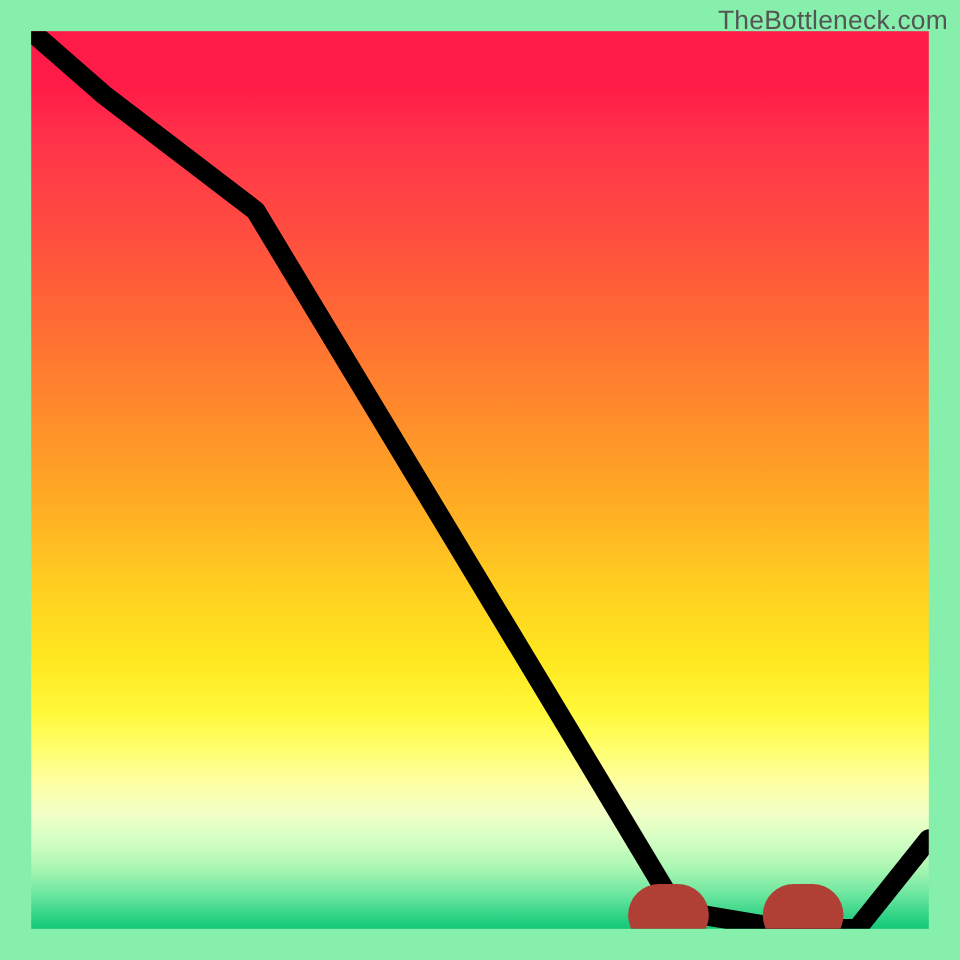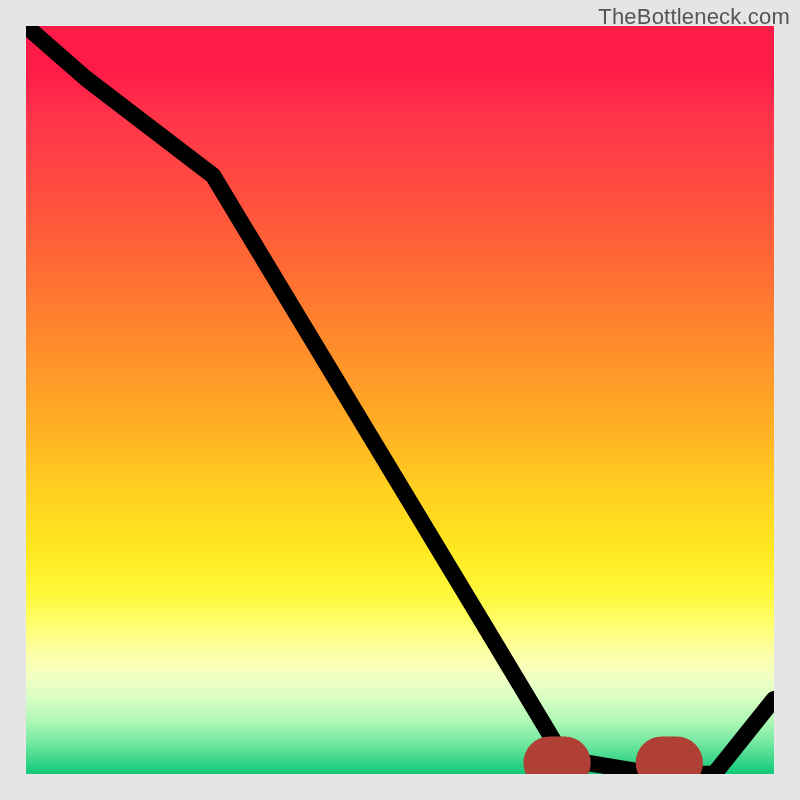--- a/index.html
+++ b/index.html
@@ -8,21 +8,21 @@
     width: 800px;
     height: 800px;
     background: #000;
     overflow: hidden;
     font-family: Arial, Helvetica, sans-serif;
   }
   .canvas {
     position: relative;
     width: 800px;
     height: 800px;
-    background: #e5e5e5;
+    background: #86efac;
   }
   .watermark {
     position: absolute;
     top: 4px;
     right: 10px;
     color: #555;
     font-size: 22px;
     font-weight: 500;
     letter-spacing: 0.2px;
   }

